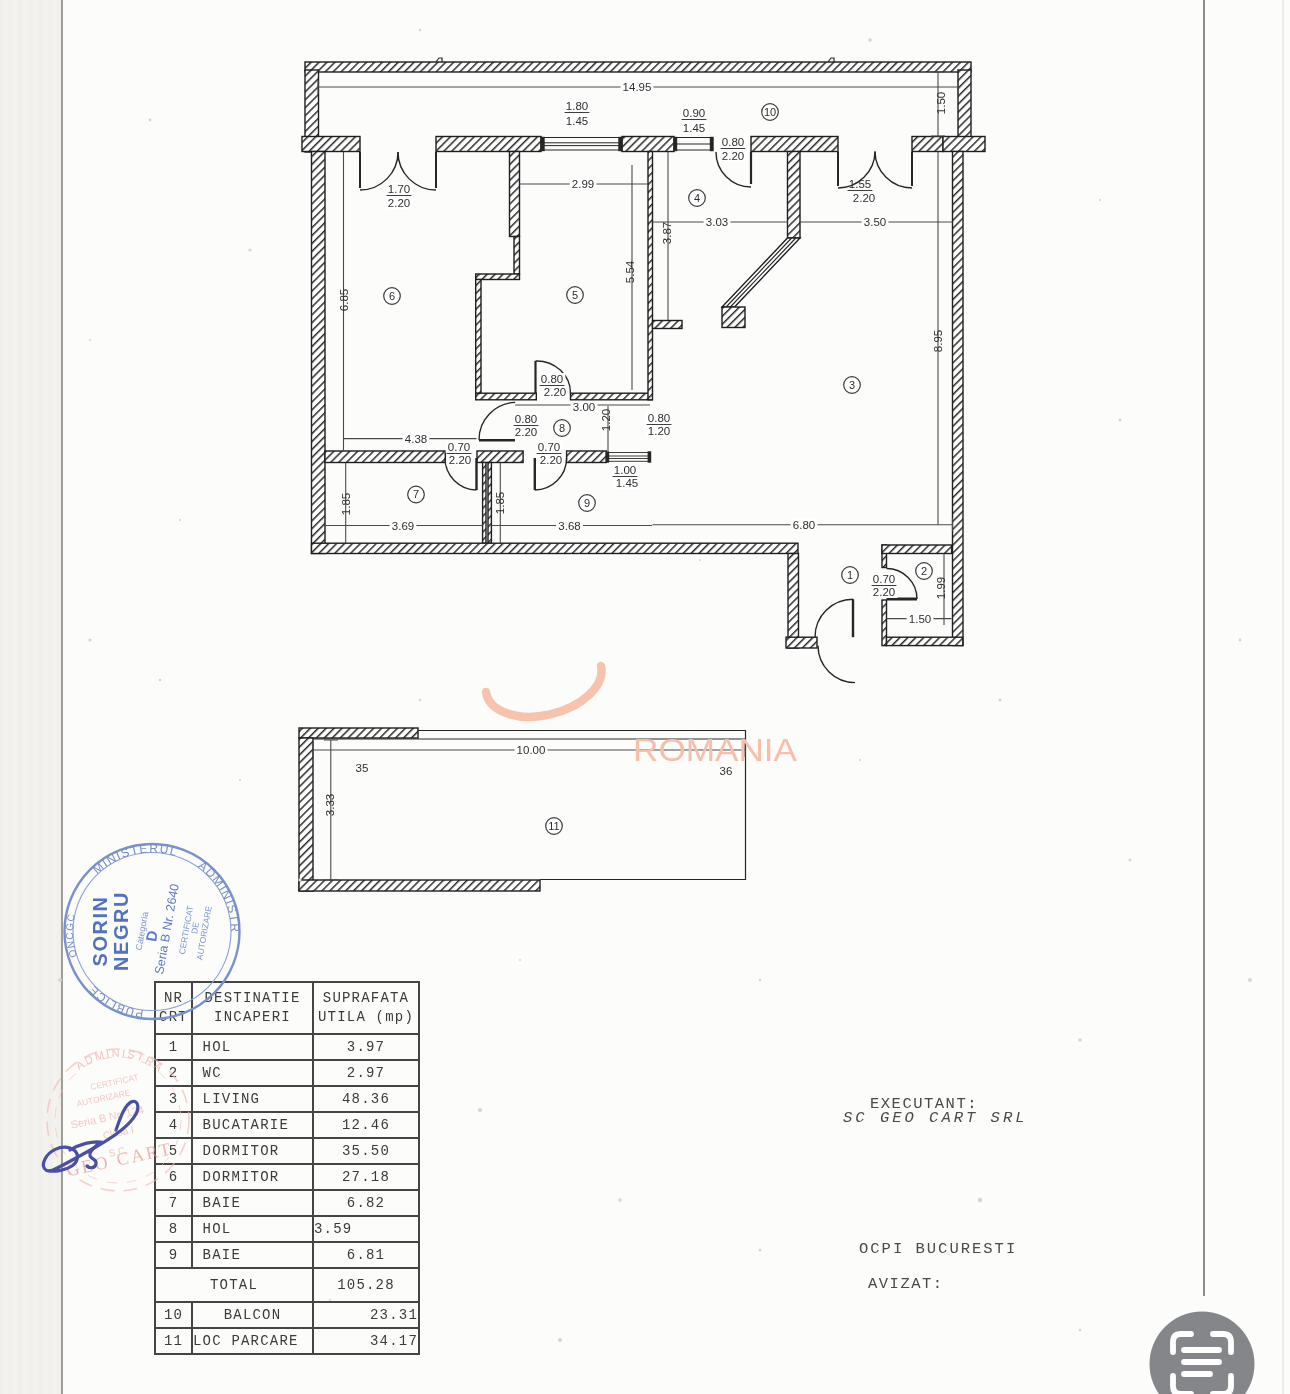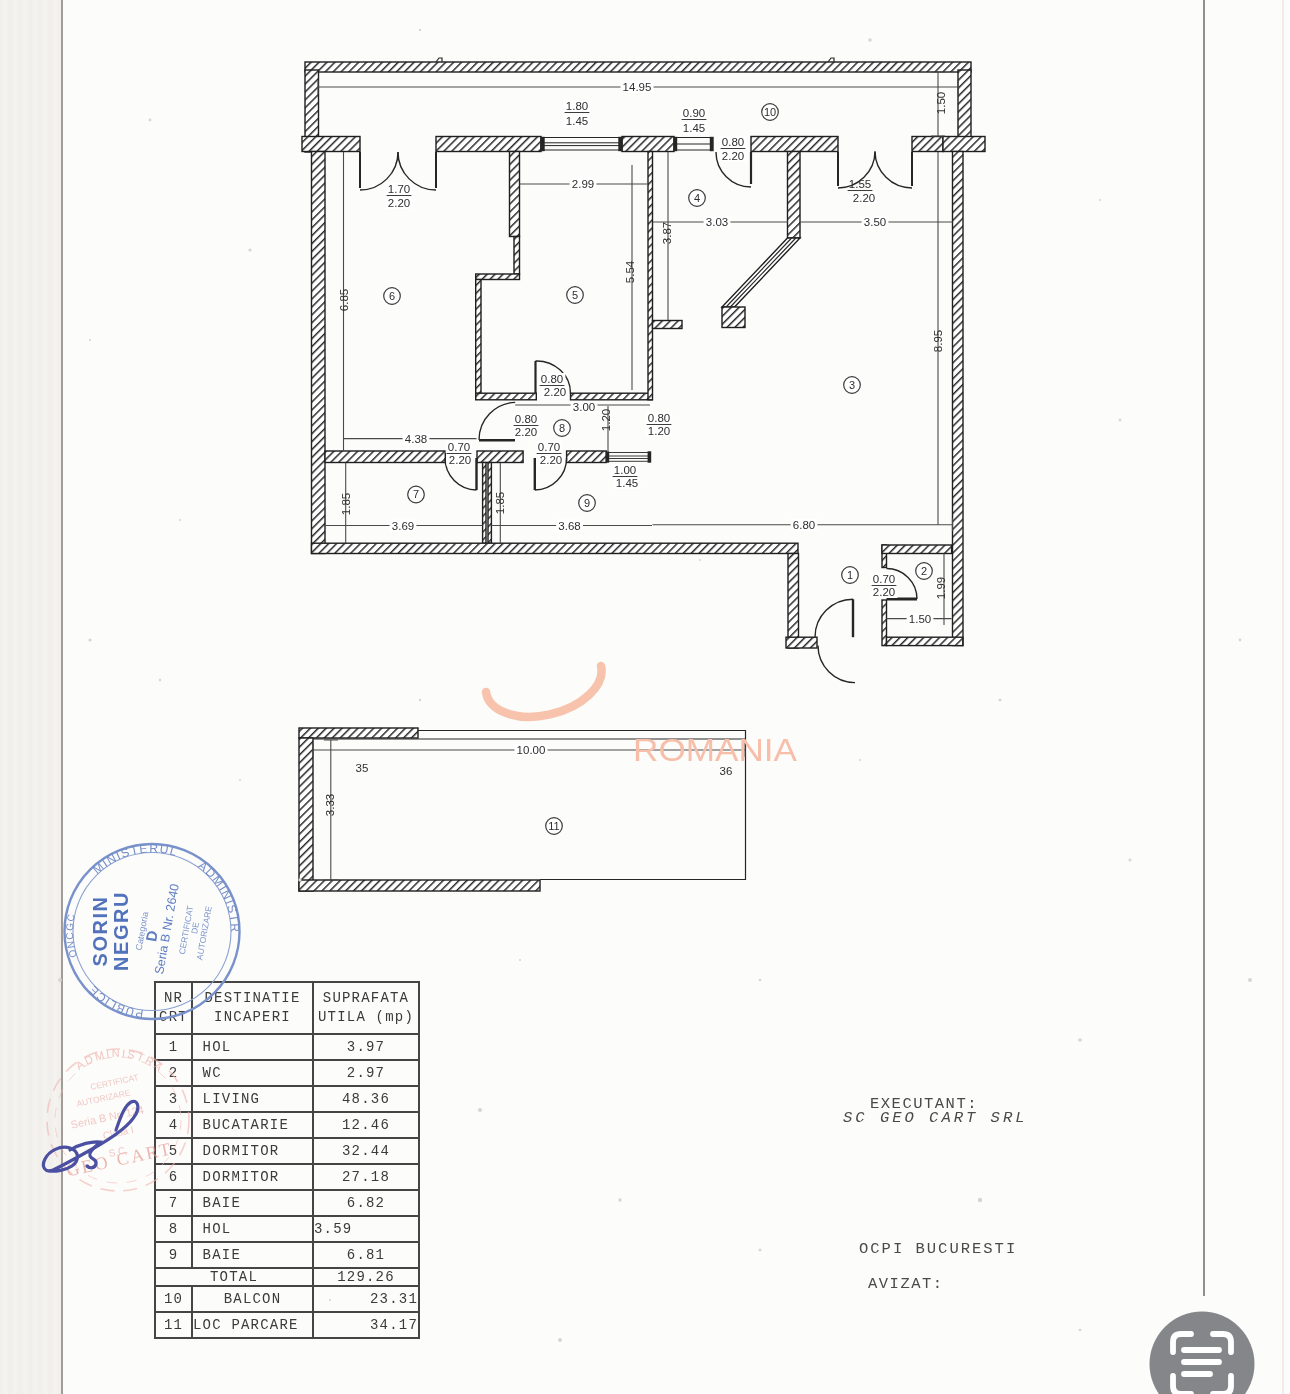--- a/index.html
+++ b/index.html
@@ -56,21 +56,21 @@
         <td style="text-align:center">48.36</td>
       </tr>
 <tr style="height:26px">
         <td style="text-align:center">4</td>
         <td>&nbsp;BUCATARIE</td>
         <td style="text-align:center">12.46</td>
       </tr>
 <tr style="height:26px">
         <td style="text-align:center">5</td>
         <td>&nbsp;DORMITOR</td>
-        <td style="text-align:center">32.44</td>
+        <td style="text-align:center">35.50</td>
       </tr>
 <tr style="height:26px">
         <td style="text-align:center">6</td>
         <td>&nbsp;DORMITOR</td>
         <td style="text-align:center">27.18</td>
       </tr>
 <tr style="height:26px">
         <td style="text-align:center">7</td>
         <td>&nbsp;BAIE</td>
         <td style="text-align:center">6.82</td>
@@ -78,23 +78,23 @@
 <tr style="height:26px">
         <td style="text-align:center">8</td>
         <td>&nbsp;HOL</td>
         <td style="text-align:left">3.59</td>
       </tr>
 <tr style="height:26px">
         <td style="text-align:center">9</td>
         <td>&nbsp;BAIE</td>
         <td style="text-align:center">6.81</td>
       </tr>
-<tr style="height:18px">
+<tr style="height:34px">
         <td colspan="2" style="text-align:center">TOTAL</td>
-        <td style="text-align:center">129.26</td>
+        <td style="text-align:center">105.28</td>
       </tr>
 <tr style="height:26px">
         <td style="text-align:center">10</td>
         <td style="text-align:center">BALCON</td>
         <td style="text-align:right">23.31</td>
       </tr>
 <tr style="height:26px">
         <td style="text-align:center">11</td>
         <td>LOC PARCARE</td>
         <td style="text-align:right">34.17</td>

